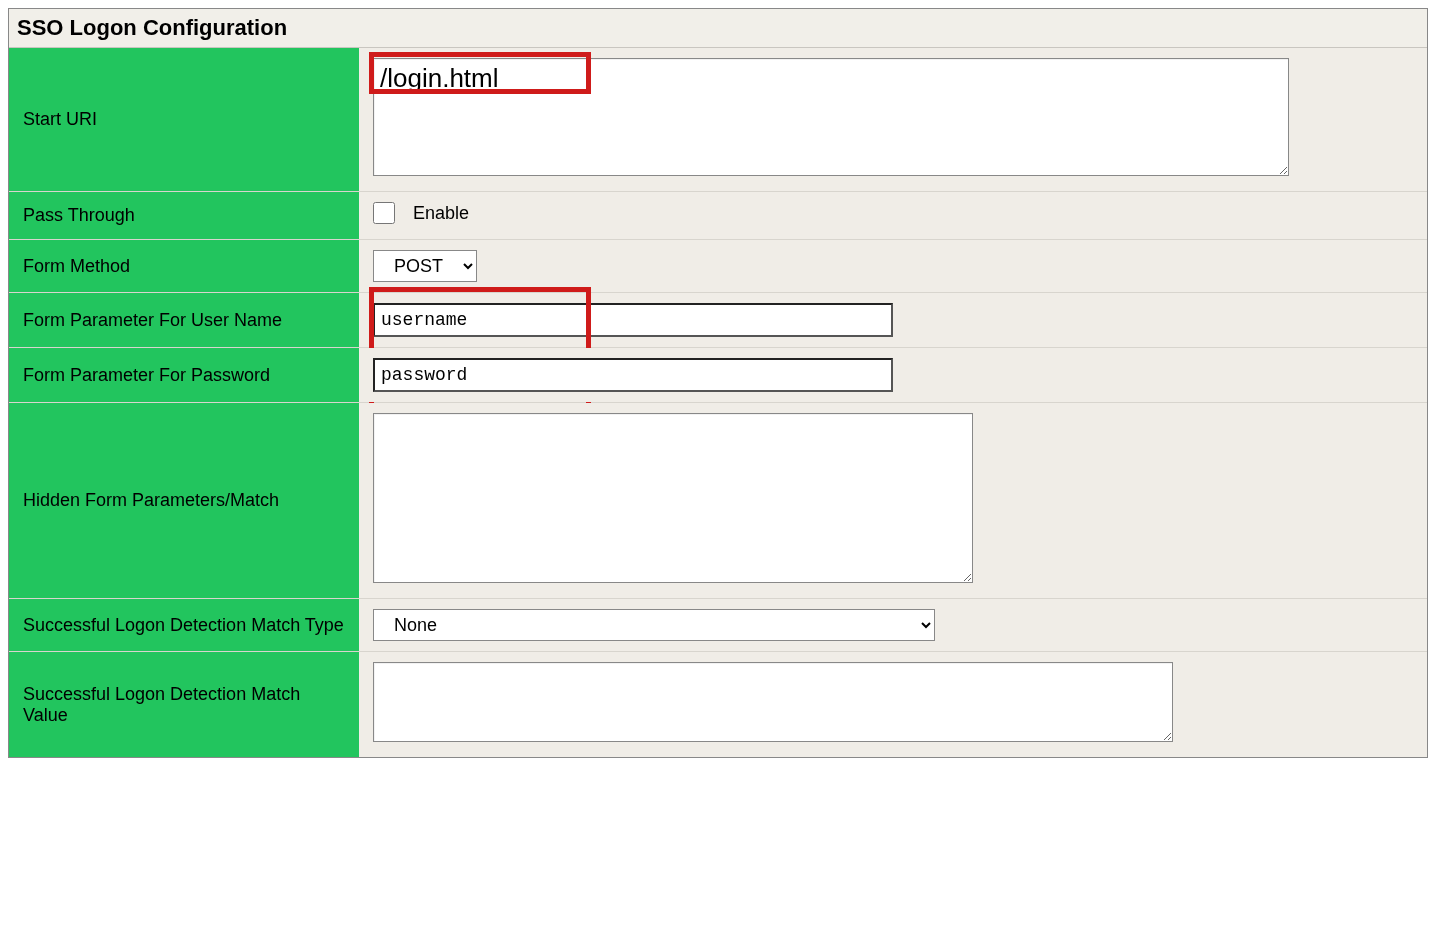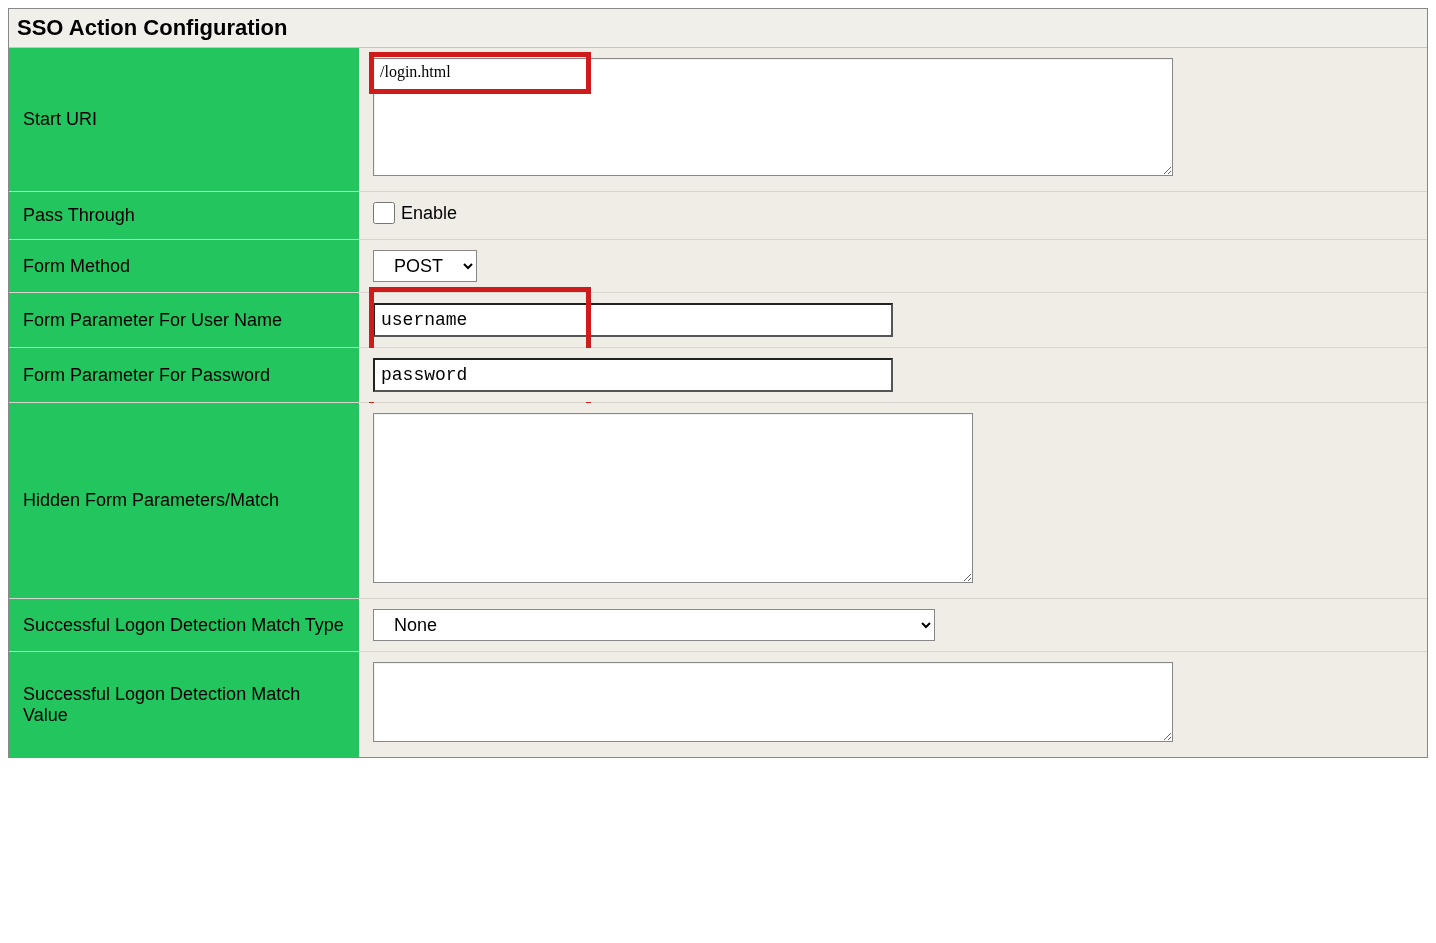--- a/index.html
+++ b/index.html
@@ -47,24 +47,24 @@
     background: #fff;
     color: #000;
     padding: 4px 6px;
   }
   textarea {
     resize: both;
     border: 1px solid #888;
     box-shadow: inset 1px 1px 0 rgba(0,0,0,.05);
   }
   .ta-start {
-    width: 800px;
+    width: 916px;
     height: 118px;
-    font-family: Liberation Serif, serif;
-    font-size: 16px;
+    font-family: Liberation Sans, sans-serif;
+    font-size: 26px;
   }
   .ta-hidden {
     width: 600px;
     height: 170px;
   }
   .ta-match {
     width: 800px;
     height: 80px;
   }
   .txt {
@@ -82,34 +82,34 @@
   select.sel {
     font-size: 18px;
     background: #fff;
     border: 1px solid #888;
     padding: 2px 16px;
     height: 32px;
   }
   select.sel.wide {
     width: 562px;
   }
-  .chk-wrap { display: inline-flex; align-items: center; gap: 0; }
+  .chk-wrap { display: inline-flex; align-items: center; gap: 12px; }
 
   
   .hl {
     position: absolute;
     border: 5px solid #cf1b1a;
     pointer-events: none;
   }
 </style>
 </head>
 <body>
 
 <div class="panel">
-  <div class="panel-title">SSO Action Configuration</div>
+  <div class="panel-title">SSO Logon Configuration</div>
 
   <table class="form">
 
     <tbody>
         <tr>
       <td class="label-col">Start URI</td>
       <td class="field-col">
         <textarea class="ta-start" style="">/login.html</textarea>
         <div class="hl" style="left:10px; top:4px; width:222px; height:42px;"></div>
       </td>

